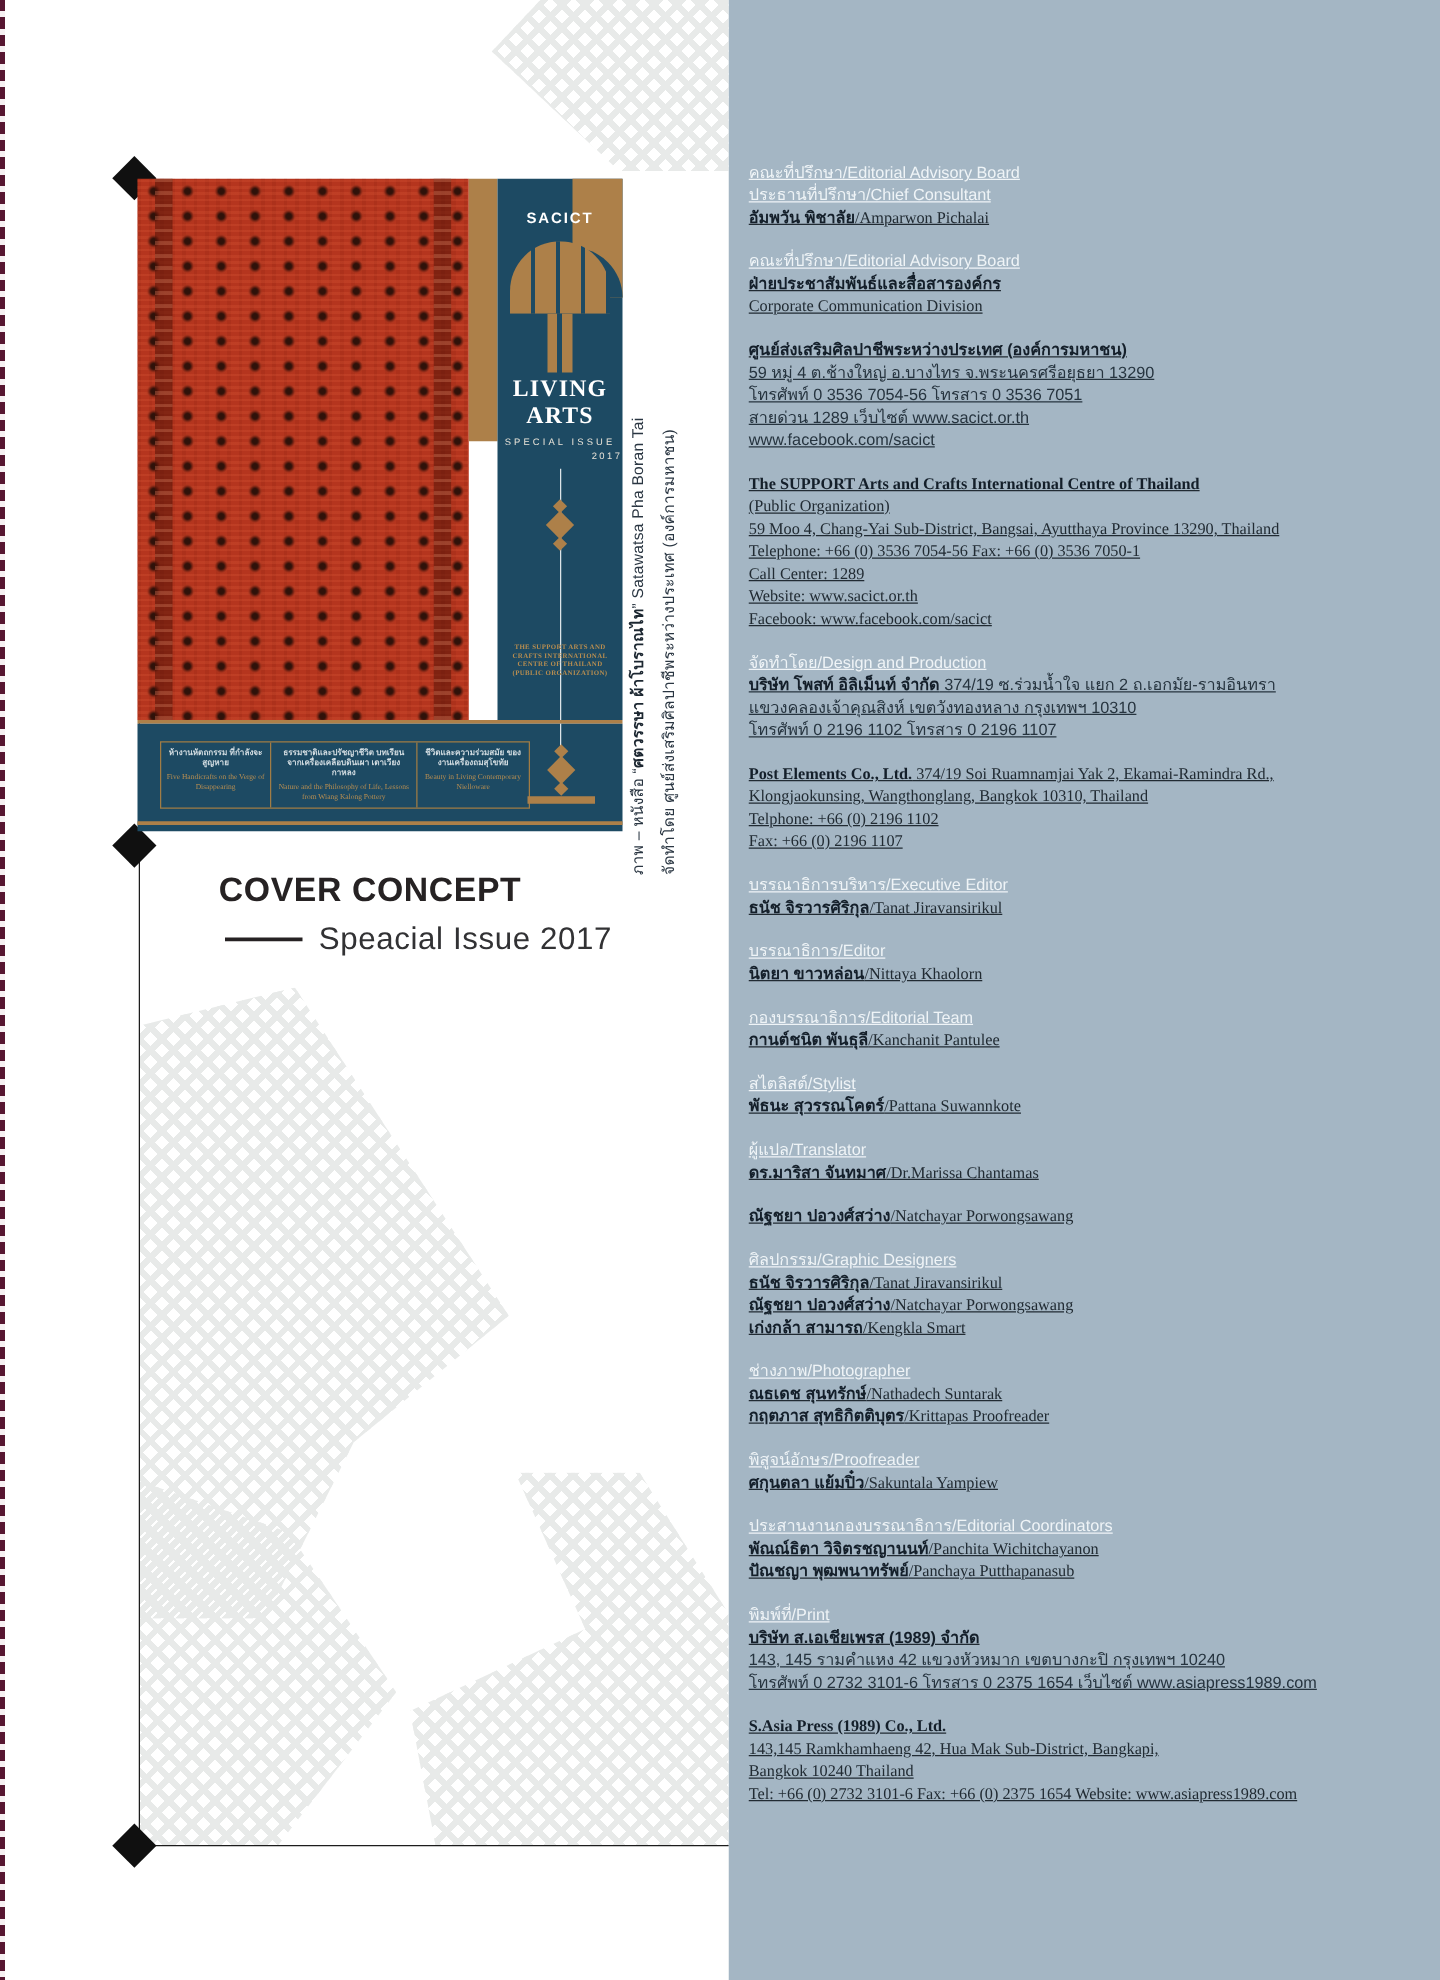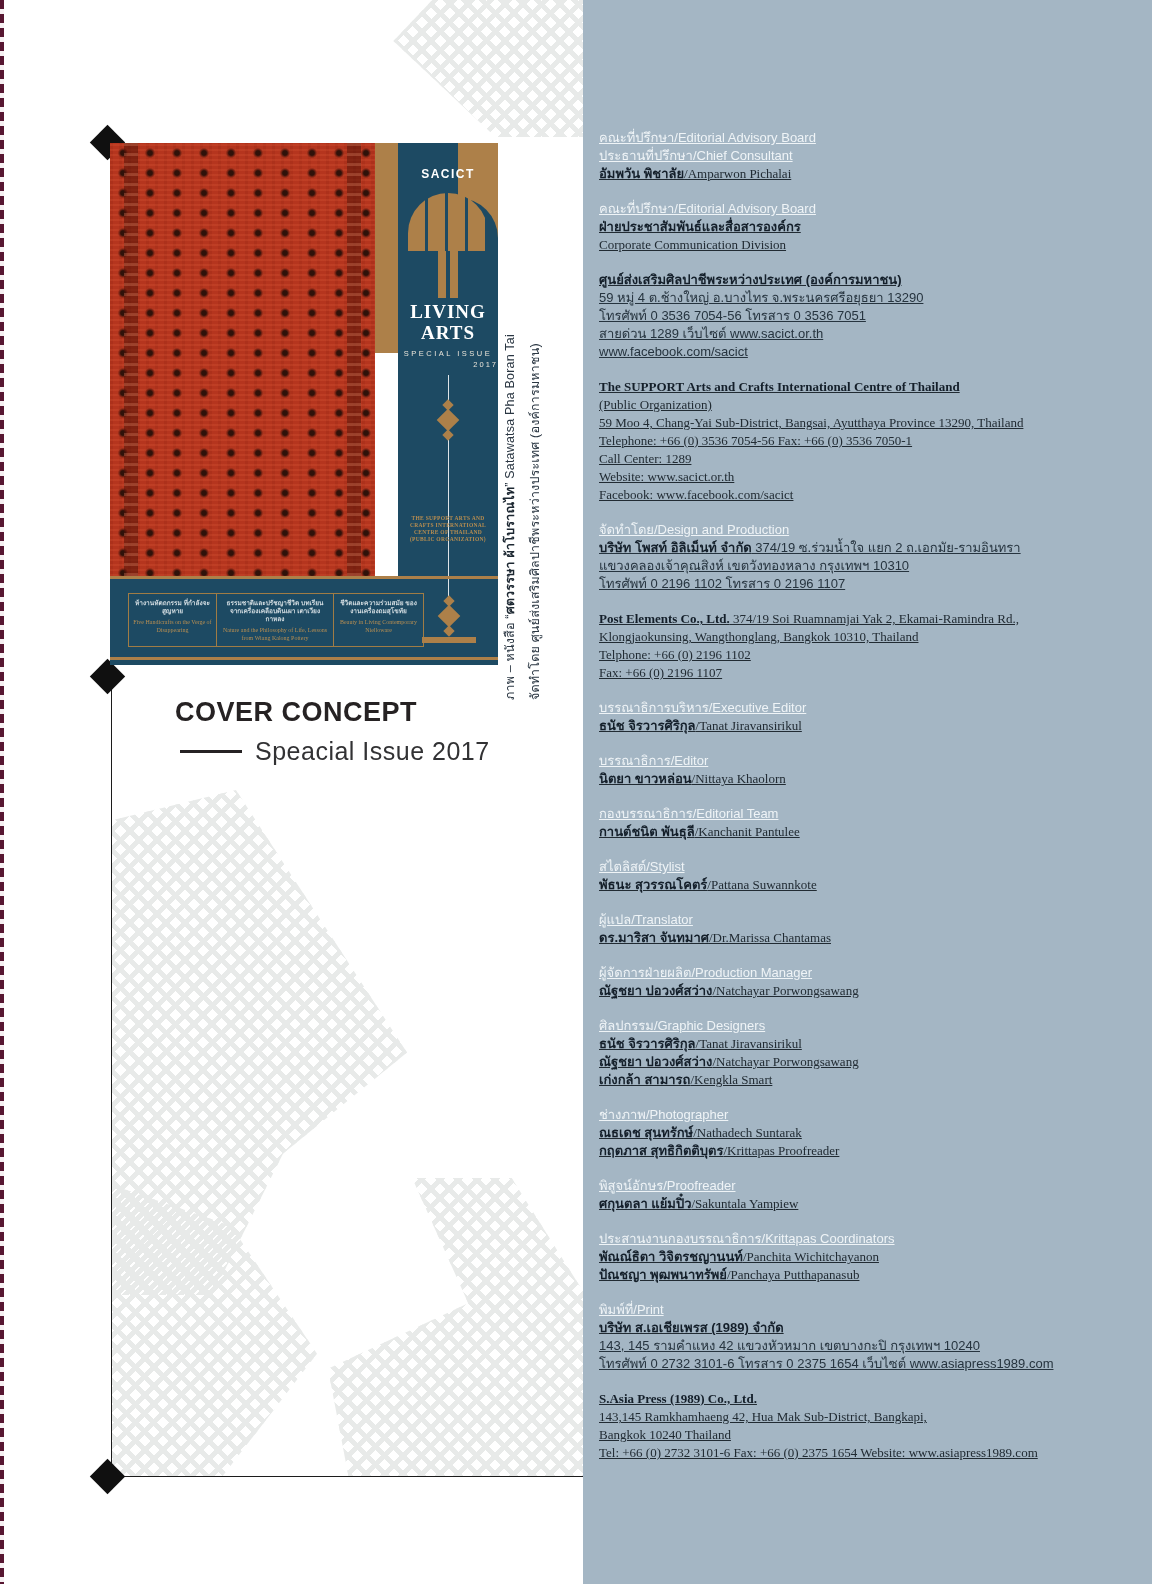--- a/index.html
+++ b/index.html
@@ -246,40 +246,39 @@
       </div>
       <div class="sec">
         <div class="ln h">สไตลิสต์/Stylist</div>
         <div class="ln n"><span class="bld">พัธนะ สุวรรณโคตร์</span><span>/Pattana Suwannkote</span></div>
       </div>
       <div class="sec">
         <div class="ln h">ผู้แปล/Translator</div>
         <div class="ln n"><span class="bld">ดร.มาริสา จันทมาศ</span><span>/Dr.Marissa Chantamas</span></div>
       </div>
       <div class="sec">
-        <div class="ln h">ผู้จัดการฝ่ายผลิต/Production Manager</div>
         <div class="ln n"><span class="bld">ณัฐชยา ปอวงศ์สว่าง</span><span>/Natchayar Porwongsawang</span></div>
       </div>
       <div class="sec">
         <div class="ln h">ศิลปกรรม/Graphic Designers</div>
         <div class="ln n"><span class="bld">ธนัช จิรวารศิริกุล</span><span>/Tanat Jiravansirikul</span></div>
         <div class="ln n"><span class="bld">ณัฐชยา ปอวงศ์สว่าง</span><span>/Natchayar Porwongsawang</span></div>
         <div class="ln n"><span class="bld">เก่งกล้า สามารถ</span><span>/Kengkla Smart</span></div>
       </div>
       <div class="sec">
         <div class="ln h">ช่างภาพ/Photographer</div>
         <div class="ln n"><span class="bld">ณธเดช สุนทรักษ์</span><span>/Nathadech Suntarak</span></div>
         <div class="ln n"><span class="bld">กฤตภาส สุทธิกิตติบุตร</span><span>/Krittapas Proofreader</span></div>
       </div>
       <div class="sec">
         <div class="ln h">พิสูจน์อักษร/Proofreader</div>
         <div class="ln n"><span class="bld">ศกุนตลา แย้มปิ๋ว</span><span>/Sakuntala Yampiew</span></div>
       </div>
       <div class="sec">
-        <div class="ln h">ประสานงานกองบรรณาธิการ/Krittapas Coordinators</div>
+        <div class="ln h">ประสานงานกองบรรณาธิการ/Editorial Coordinators</div>
         <div class="ln n"><span class="bld">พัณณ์ธิตา วิจิตรชญานนท์</span><span>/Panchita Wichitchayanon</span></div>
         <div class="ln n"><span class="bld">ปัณชญา พุฒพนาทรัพย์</span><span>/Panchaya Putthapanasub</span></div>
       </div>
       <div class="sec">
         <div class="ln h">พิมพ์ที่/Print</div>
         <div class="ln n"><span class="bld">บริษัท ส.เอเชียเพรส (1989) จำกัด</span></div>
         <div class="ln t">143, 145 รามคำแหง 42 แขวงหัวหมาก เขตบางกะปิ กรุงเทพฯ 10240</div>
         <div class="ln t">โทรศัพท์ 0 2732 3101-6 โทรสาร 0 2375 1654 เว็บไซต์ www.asiapress1989.com</div>
       </div>
       <div class="sec">

